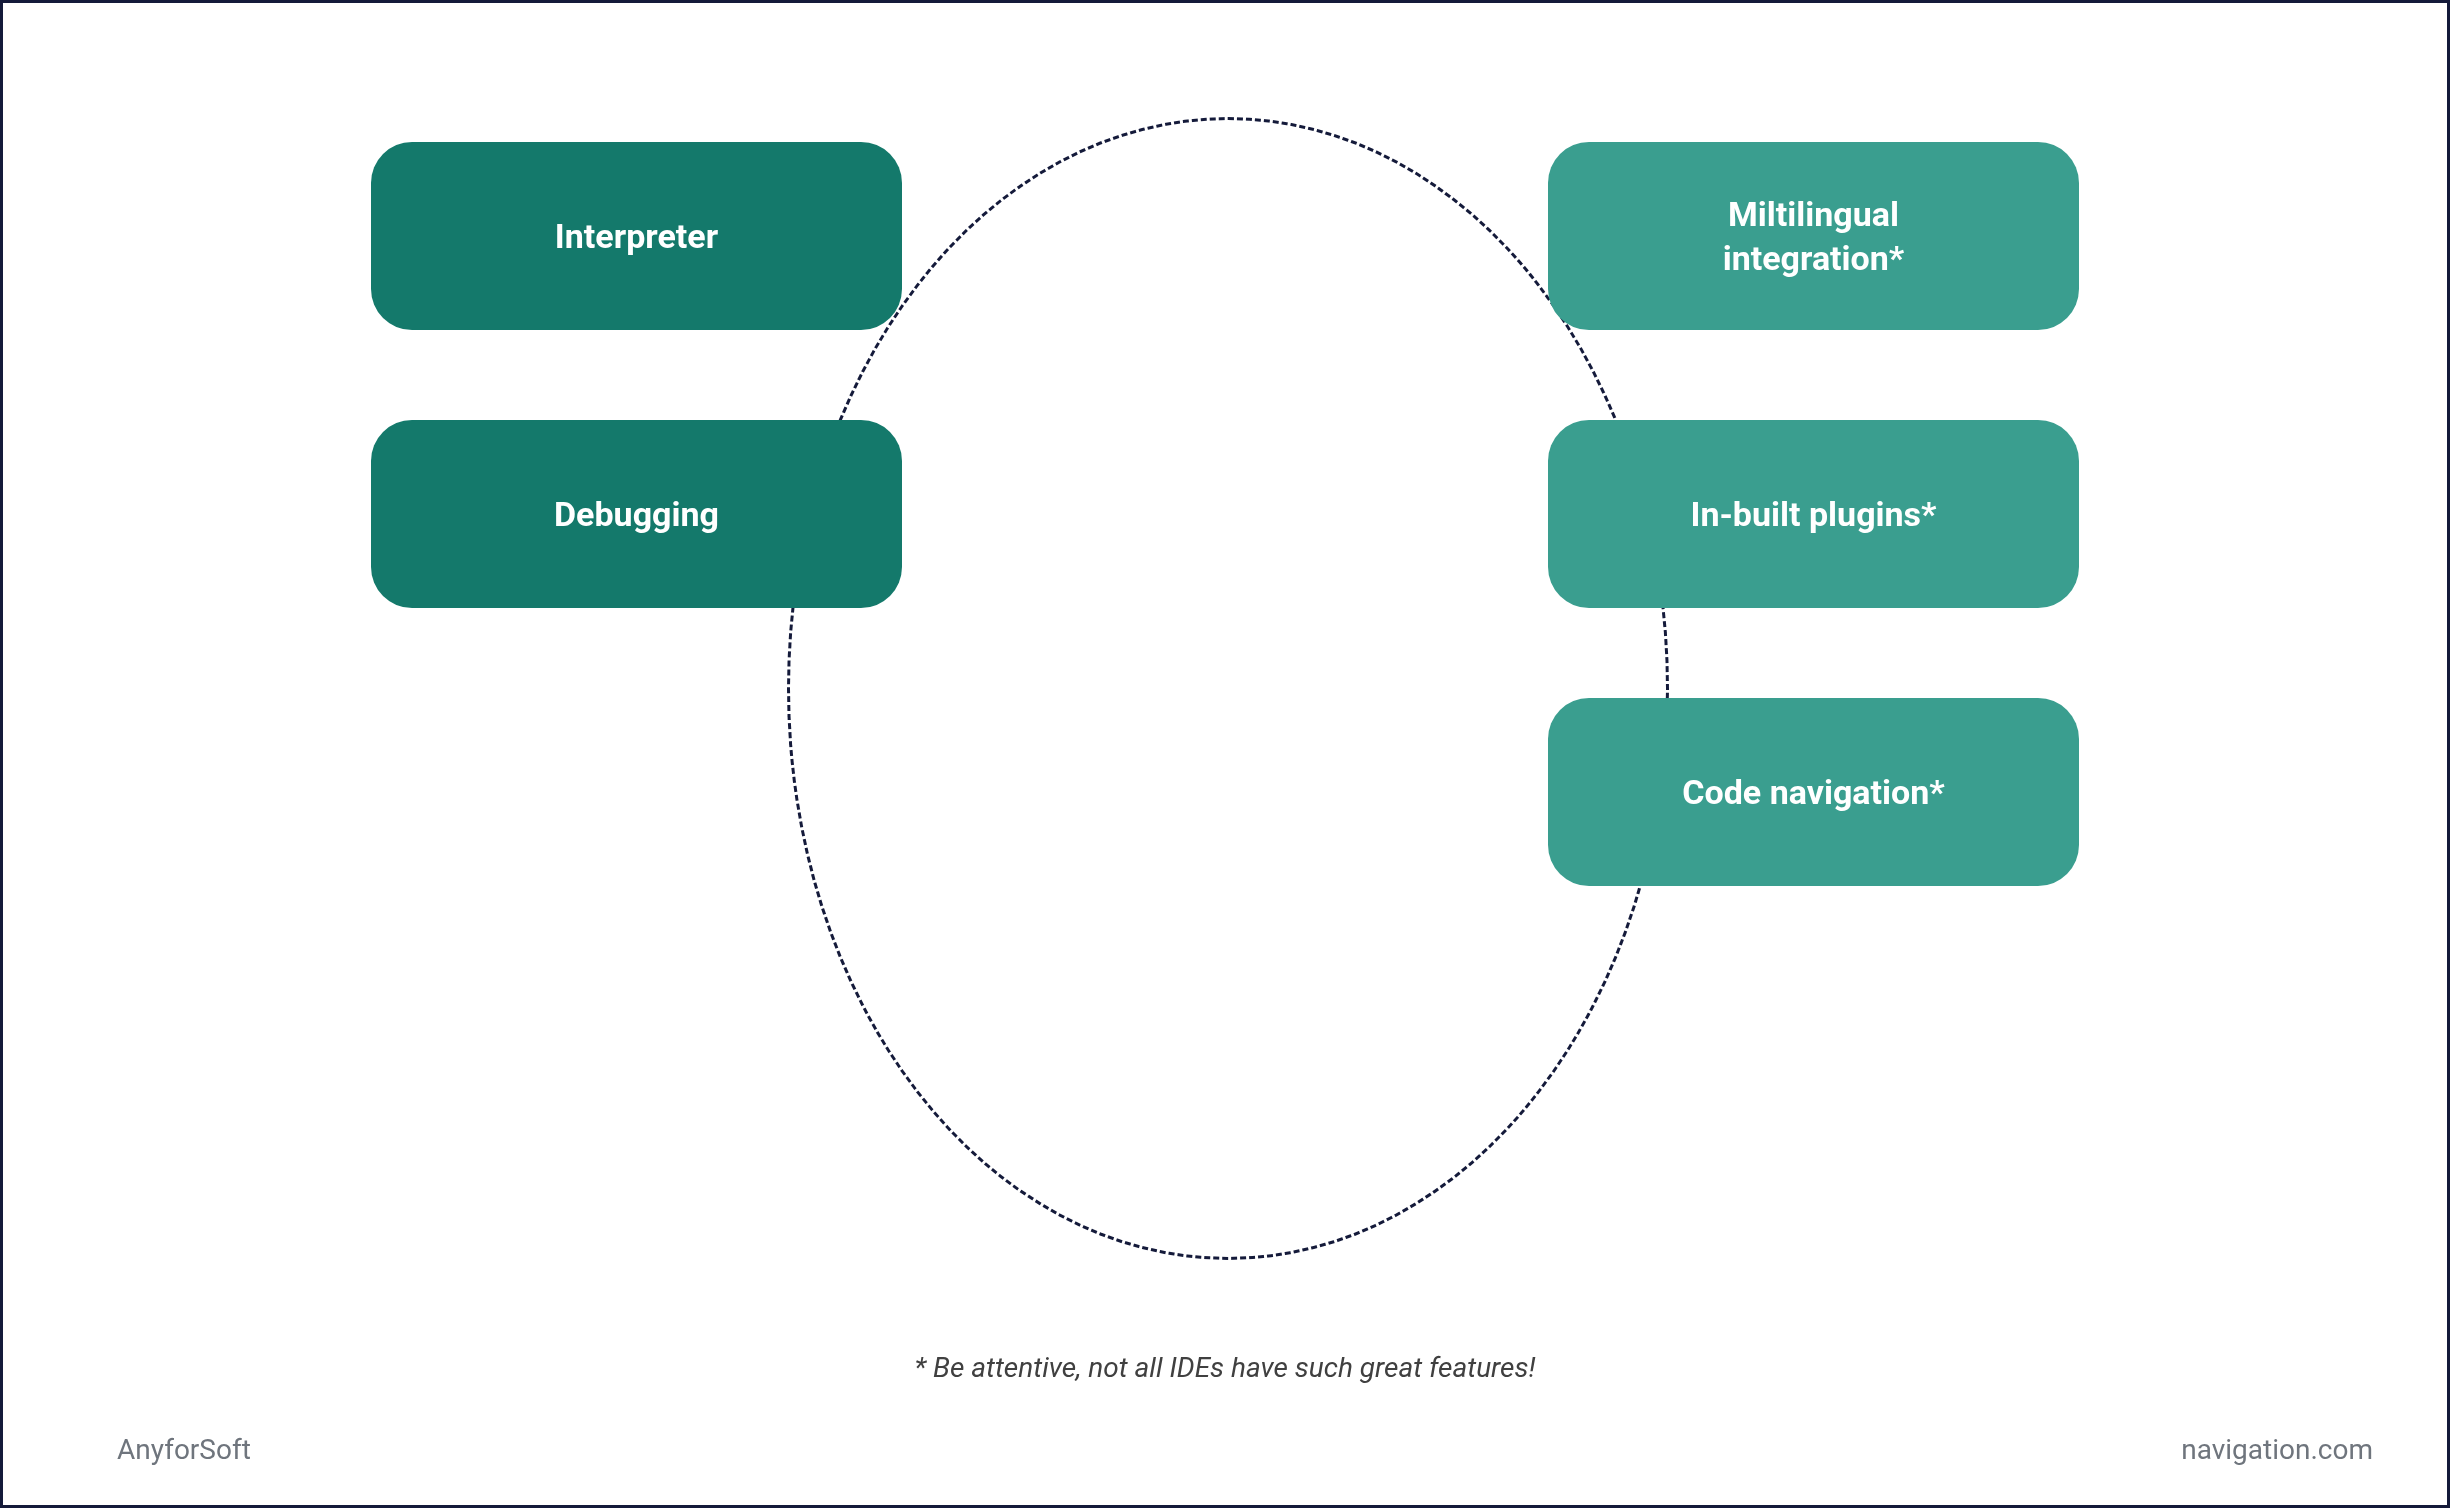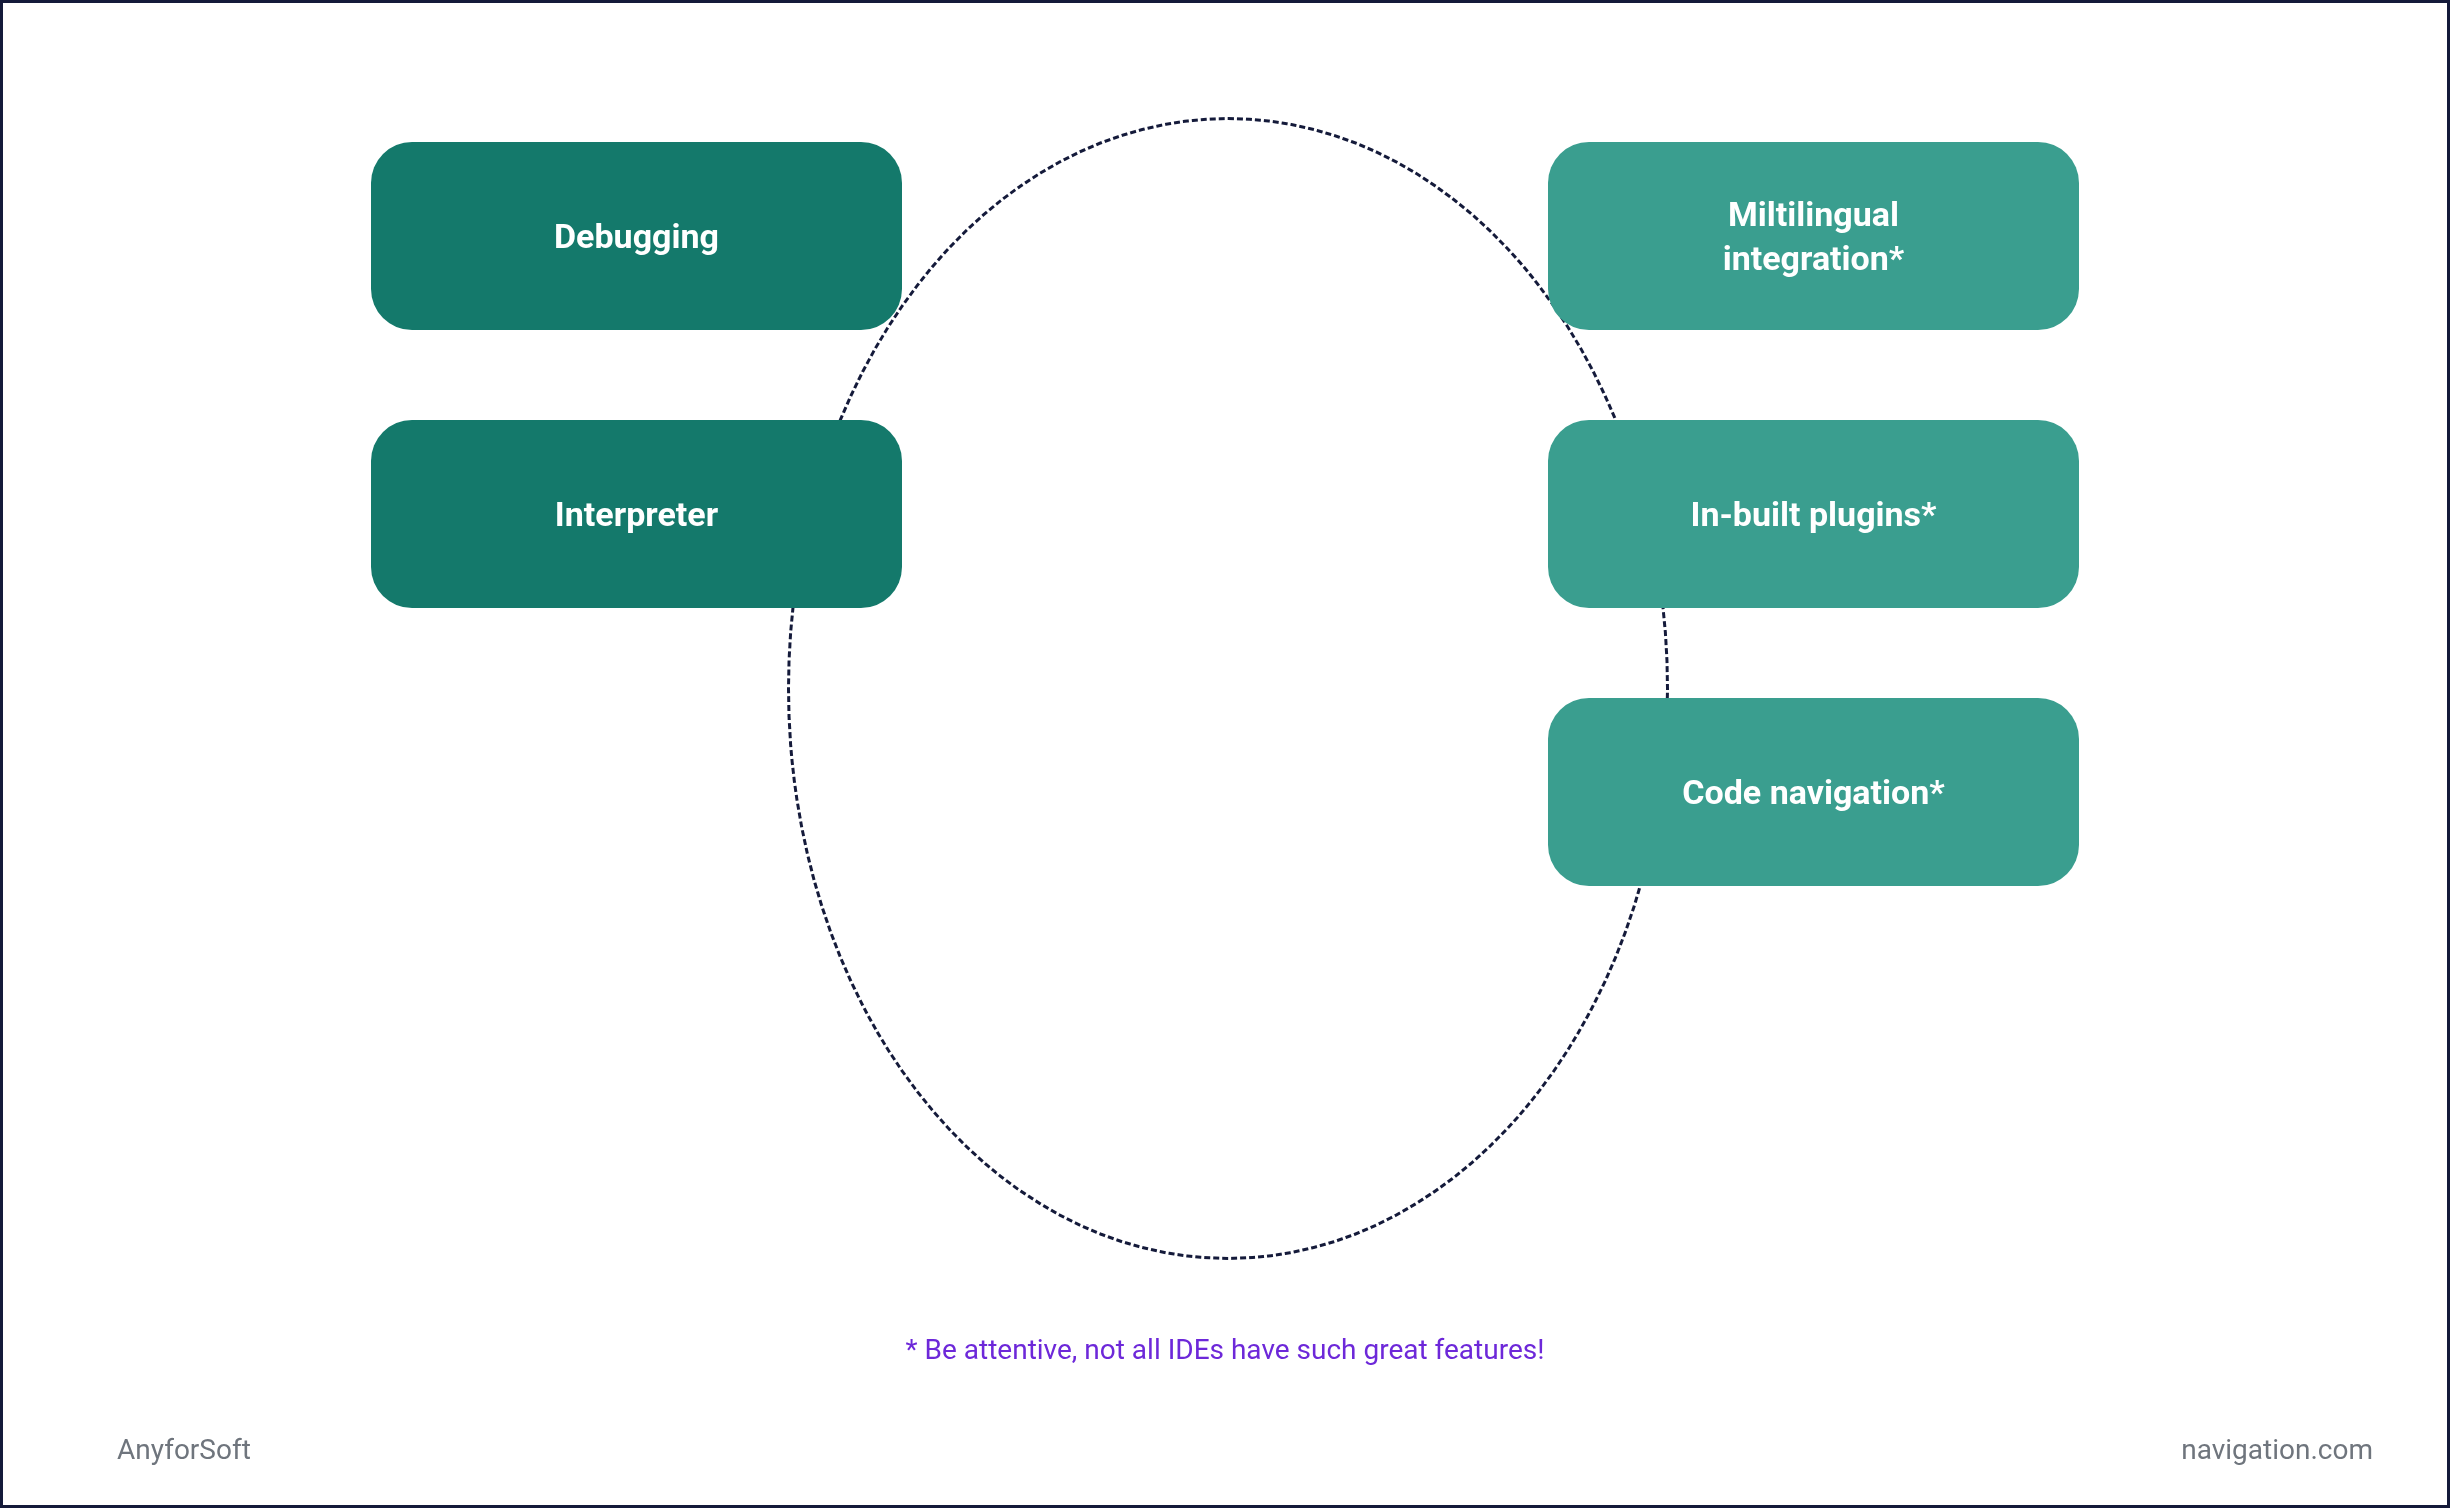--- a/index.html
+++ b/index.html
@@ -67,24 +67,25 @@
     font-size: 34px;
     line-height: 1.3;
     padding: 0 33px;
   }
   .shade-dark  { background: #14796b; }
   .shade-light { background: #3a9e8f; }
   
   .note {
     position: absolute;
     left: 0; right: 0;
-    bottom: 139px;
+    bottom: 121px;
     text-align: center;
-    color: #6d28d9;
+    color: #404040;
     font-size: 28px;
+    font-style: italic;
   }
   
   .footer {
     position: absolute;
     left: 0; right: 0;
     bottom: 39px;
     display: flex;
     justify-content: space-between;
     padding: 0 74px;
     color: #6f757d;
@@ -101,24 +102,24 @@
 
 <div class="scaler" style="transform: scale(1);">
   <div class="frame">
     <div class="diagram">
 
       <div class="ring"></div>
 
 
       <div class="col col-left">
         <div class="feature shade-dark">
-          <span>Debugging</span>
+          <span>Interpreter</span>
         </div>
         <div class="feature shade-dark">
-          <span>Interpreter</span>
+          <span>Debugging</span>
         </div>
       </div>
 
       <div class="col col-right">
         <div class="feature shade-light">
           <span>Miltilingual<br>integration*</span>
         </div>
         <div class="feature shade-light">
           <span>In-built plugins*</span>
         </div>

